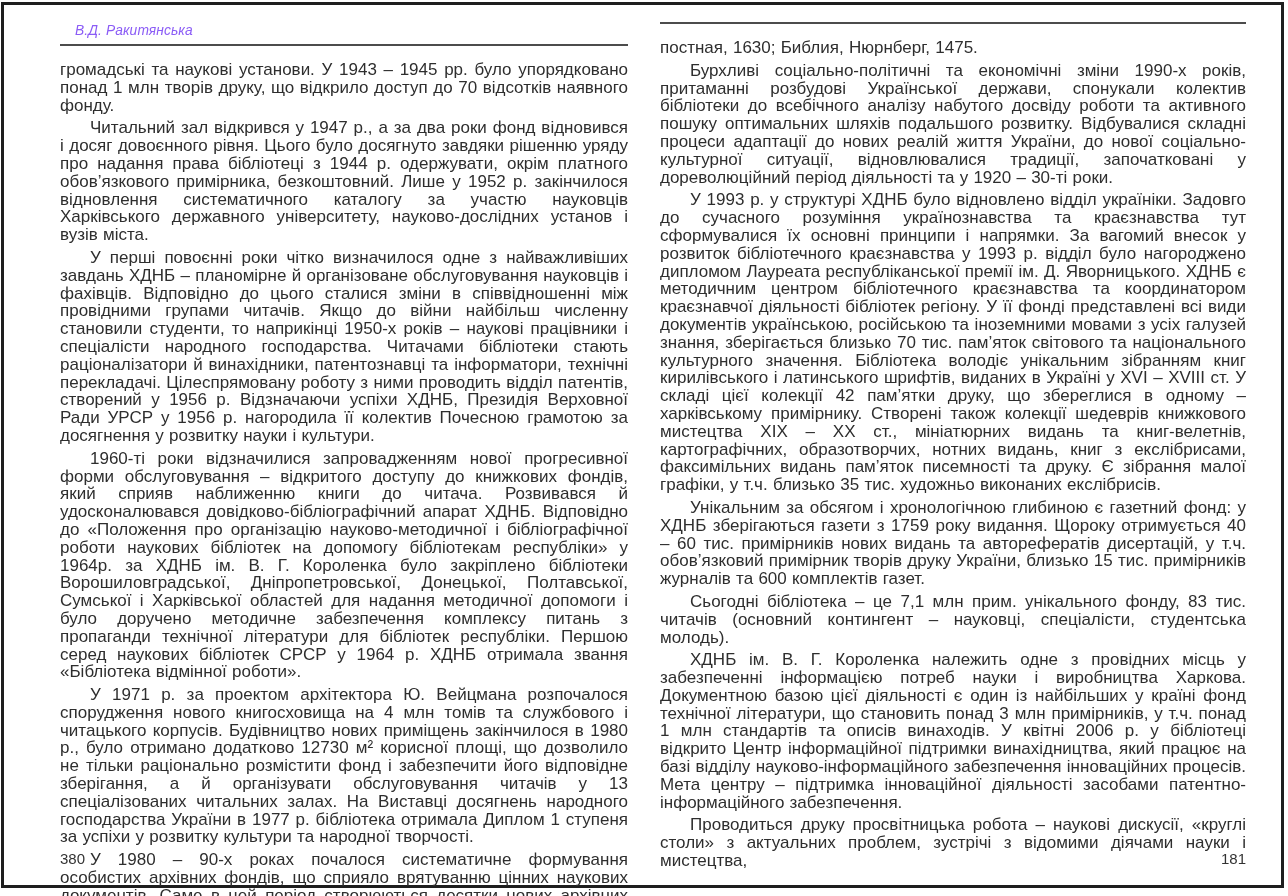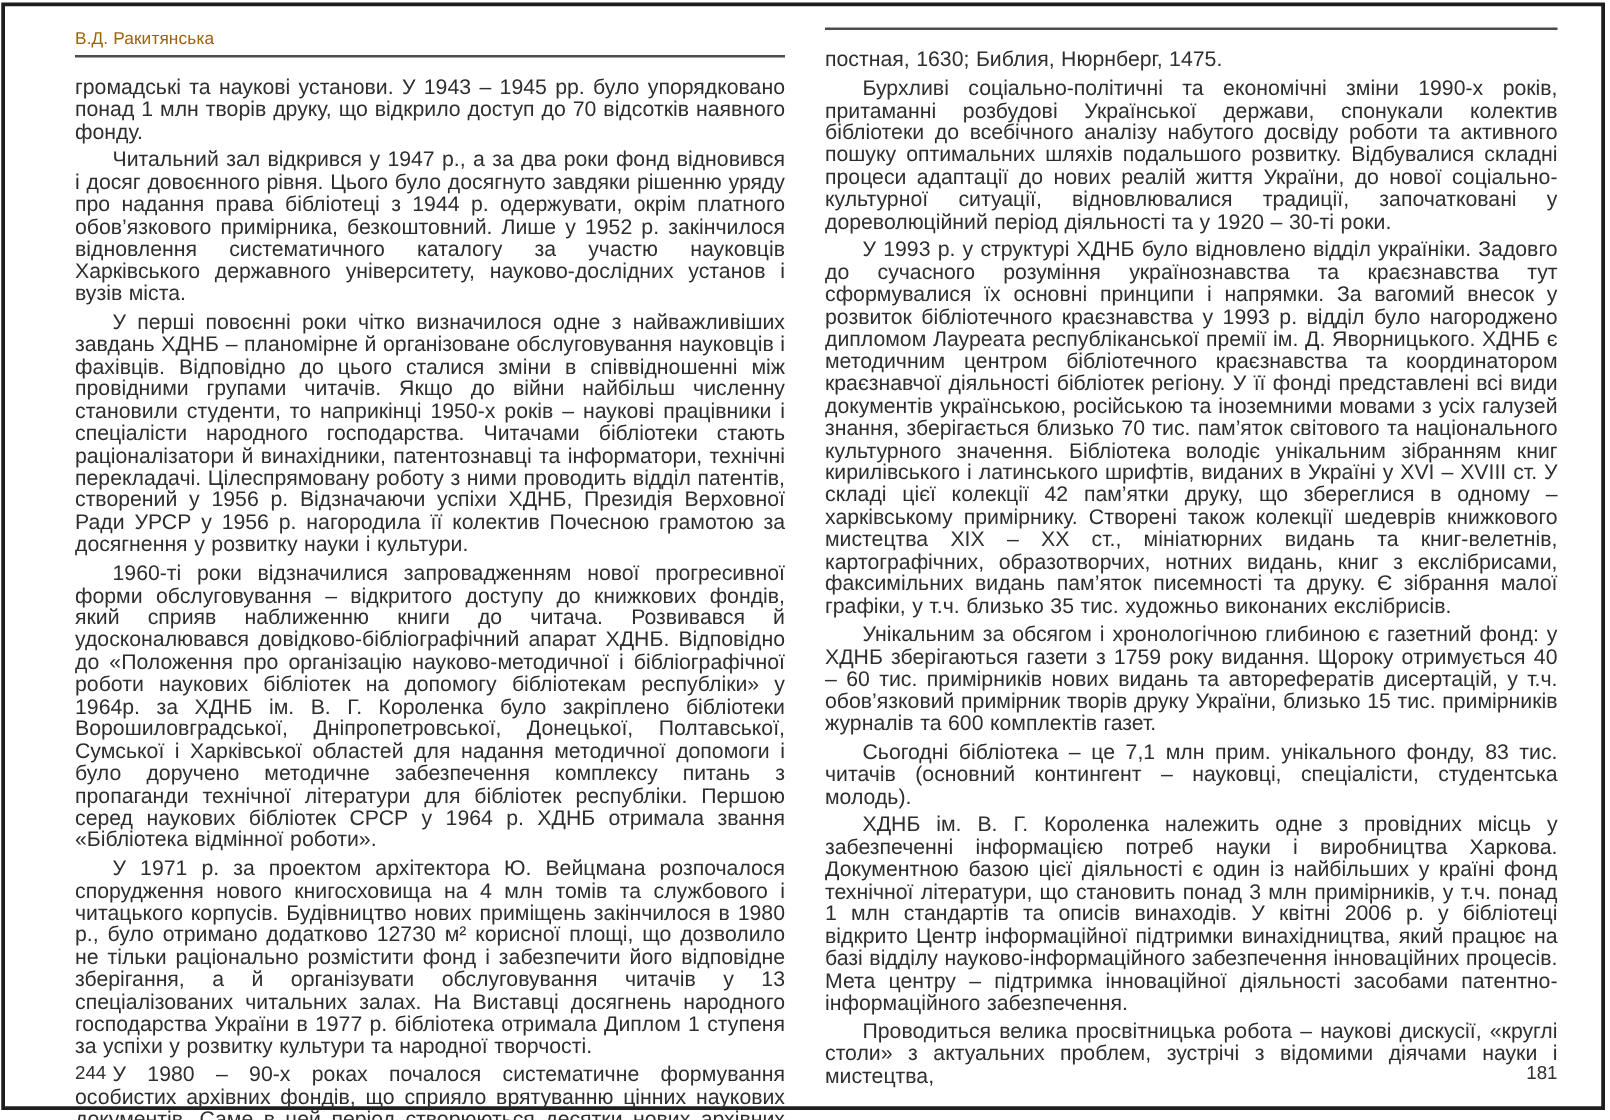--- a/index.html
+++ b/index.html
@@ -17,26 +17,28 @@
     border: 3px solid #1e1e1e;
     box-sizing: border-box;
     pointer-events: none;
     background: transparent;
   }
   .page { position: absolute; top: 22px; }
   .page-left  { left: 60px;  width: 568px; }
   .page-right { left: 660px; width: 586px; }
 
   .running-header {
+    font-style: italic;
     font-size: 13.8px;
-    color: #a16207;
+    color: #8b5cf6;
     letter-spacing: 0.1px;
     padding-bottom: 5px;
     line-height: 17px;
     white-space: nowrap;
+    margin-left: 15px;
   }
   .page-right .running-header { display: flex; justify-content: flex-end; }
   .header-rule {
     border: 0;
     border-top: 2px solid #4c4c4c;
     margin: 0 0 15px 0;
   }
   .body-text p {
     margin: 0 0 5px 0;
     text-align: justify;
@@ -63,28 +65,28 @@
   <div class="running-header">В.Д. Ракитянська</div>
   <hr class="header-rule">
   <div class="body-text">
       <p class="">громадські та наукові установи. У 1943 – 1945 рр. було упорядковано понад 1 млн творів друку, що відкрило доступ до 70 відсотків наявного фонду.</p>
       <p class="indent">Читальний зал відкрився у 1947 р., а за два роки фонд відновився і досяг довоєнного рівня. Цього було досягнуто завдяки рішенню уряду про надання права бібліотеці з 1944 р. одержувати, окрім платного обов’язкового примірника, безкоштовний. Лише у 1952 р. закінчилося відновлення систематичного каталогу за участю науковців Харківського державного університету, науково-дослідних установ і вузів міста.</p>
       <p class="indent">У перші повоєнні роки чітко визначилося одне з найважливіших завдань ХДНБ – планомірне й організоване обслуговування науковців і фахівців. Відповідно до цього сталися зміни в співвідношенні між провідними групами читачів. Якщо до війни найбільш численну становили студенти, то наприкінці 1950-х років – наукові працівники і спеціалісти народного господарства. Читачами бібліотеки стають раціоналізатори й винахідники, патентознавці та інформатори, технічні перекладачі. Цілеспрямовану роботу з ними проводить відділ патентів, створений у 1956 р. Відзначаючи успіхи ХДНБ, Президія Верховної Ради УРСР у 1956 р. нагородила її колектив Почесною грамотою за досягнення у розвитку науки і культури.</p>
       <p class="indent">1960-ті роки відзначилися запровадженням нової прогресивної форми обслуговування – відкритого доступу до книжкових фондів, який сприяв наближенню книги до читача. Розвивався й удосконалювався довідково-бібліографічний апарат ХДНБ. Відповідно до «Положення про організацію науково-методичної і бібліографічної роботи наукових бібліотек на допомогу бібліотекам республіки» у 1964р. за ХДНБ ім. В. Г. Короленка було закріплено бібліотеки Ворошиловградської, Дніпропетровської, Донецької, Полтавської, Сумської і Харківської областей для надання методичної допомоги і було доручено методичне забезпечення комплексу питань з пропаганди технічної літератури для бібліотек республіки. Першою серед наукових бібліотек СРСР у 1964 р. ХДНБ отримала звання «Бібліотека відмінної роботи».</p>
       <p class="indent">У 1971 р. за проектом архітектора Ю. Вейцмана розпочалося спорудження нового книгосховища на 4 млн томів та службового і читацького корпусів. Будівництво нових приміщень закінчилося в 1980 р., було отримано додатково 12730 м² корисної площі, що дозволило не тільки раціонально розмістити фонд і забезпечити його відповідне зберігання, а й організувати обслуговування читачів у 13 спеціалізованих читальних залах. На Виставці досягнень народного господарства України в 1977 р. бібліотека отримала Диплом 1 ступеня за успіхи у розвитку культури та народної творчості.</p>
       <p class="indent">У 1980 – 90-х роках почалося систематичне формування особистих архівних фондів, що сприяло врятуванню цінних наукових документів. Саме в цей період створюються десятки нових архівних колекцій письменників, учених, діячів освіти Слобожанщини. Серед найбільш цінних надходжень з приватних зібрань 1984 – 86 рр. – Евангелие учительное, 1569 р.; Триодь</p>
     </div>
-  <div class="page-number">244</div>
+  <div class="page-number">380</div>
 </div>
 
 <div class="page page-right">
   <hr class="header-rule">
   <div class="body-text">
       <p class="">постная, 1630; Библия, Нюрнберг, 1475.</p>
       <p class="indent">Бурхливі соціально-політичні та економічні зміни 1990-х років, притаманні розбудові Української держави, спонукали колектив бібліотеки до всебічного аналізу набутого досвіду роботи та активного пошуку оптимальних шляхів подальшого розвитку. Відбувалися складні процеси адаптації до нових реалій життя України, до нової соціально-культурної ситуації, відновлювалися традиції, започатковані у дореволюційний період діяльності та у 1920 – 30-ті роки.</p>
       <p class="indent">У 1993 р. у структурі ХДНБ було відновлено відділ україніки. Задовго до сучасного розуміння українознавства та краєзнавства тут сформувалися їх основні принципи і напрямки. За вагомий внесок у розвиток бібліотечного краєзнавства у 1993 р. відділ було нагороджено дипломом Лауреата республіканської премії ім. Д. Яворницького. ХДНБ є методичним центром бібліотечного краєзнавства та координатором краєзнавчої діяльності бібліотек регіону. У її фонді представлені всі види документів українською, російською та іноземними мовами з усіх галузей знання, зберігається близько 70 тис. пам’яток світового та національного культурного значення. Бібліотека володіє унікальним зібранням книг кирилівського і латинського шрифтів, виданих в Україні у XVI – XVIII ст. У складі цієї колекції 42 пам’ятки друку, що збереглися в одному – харківському примірнику. Створені також колекції шедеврів книжкового мистецтва XIX – XX ст., мініатюрних видань та книг-велетнів, картографічних, образотворчих, нотних видань, книг з екслібрисами, факсимільних видань пам’яток писемності та друку. Є зібрання малої графіки, у т.ч. близько 35 тис. художньо виконаних екслібрисів.</p>
       <p class="indent">Унікальним за обсягом і хронологічною глибиною є газетний фонд: у ХДНБ зберігаються газети з 1759 року видання. Щороку отримується 40 – 60 тис. примірників нових видань та авторефератів дисертацій, у т.ч. обов’язковий примірник творів друку України, близько 15 тис. примірників журналів та 600 комплектів газет.</p>
       <p class="indent">Сьогодні бібліотека – це 7,1 млн прим. унікального фонду, 83 тис. читачів (основний контингент – науковці, спеціалісти, студентська молодь).</p>
       <p class="indent">ХДНБ ім. В. Г. Короленка належить одне з провідних місць у забезпеченні інформацією потреб науки і виробництва Харкова. Документною базою цієї діяльності є один із найбільших у країні фонд технічної літератури, що становить понад 3 млн примірників, у т.ч. понад 1 млн стандартів та описів винаходів. У квітні 2006 р. у бібліотеці відкрито Центр інформаційної підтримки винахідництва, який працює на базі відділу науково-інформаційного забезпечення інноваційних процесів. Мета центру – підтримка інноваційної діяльності засобами патентно-інформаційного забезпечення.</p>
-      <p class="indent">Проводиться велика просвітницька робота – наукові дискусії, «круглі столи» з актуальних проблем, зустрічі з відомими діячами науки і мистецтва,</p>
+      <p class="indent">Проводиться друку просвітницька робота – наукові дискусії, «круглі столи» з актуальних проблем, зустрічі з відомими діячами науки і мистецтва,</p>
     </div>
   <div class="page-number">181</div>
 </div>
 
 </body></html>

